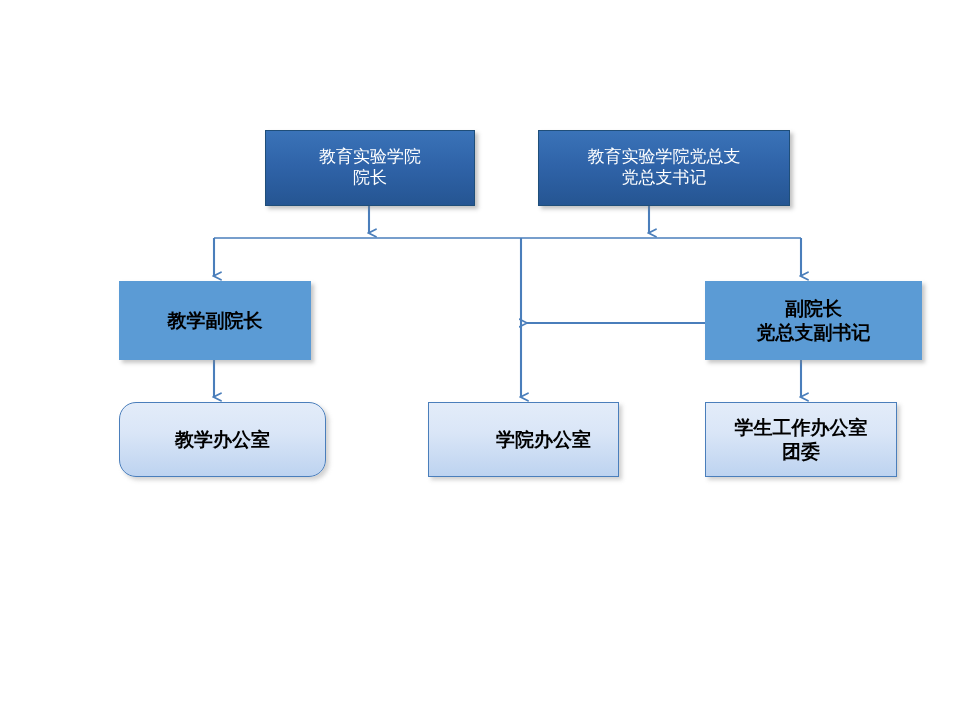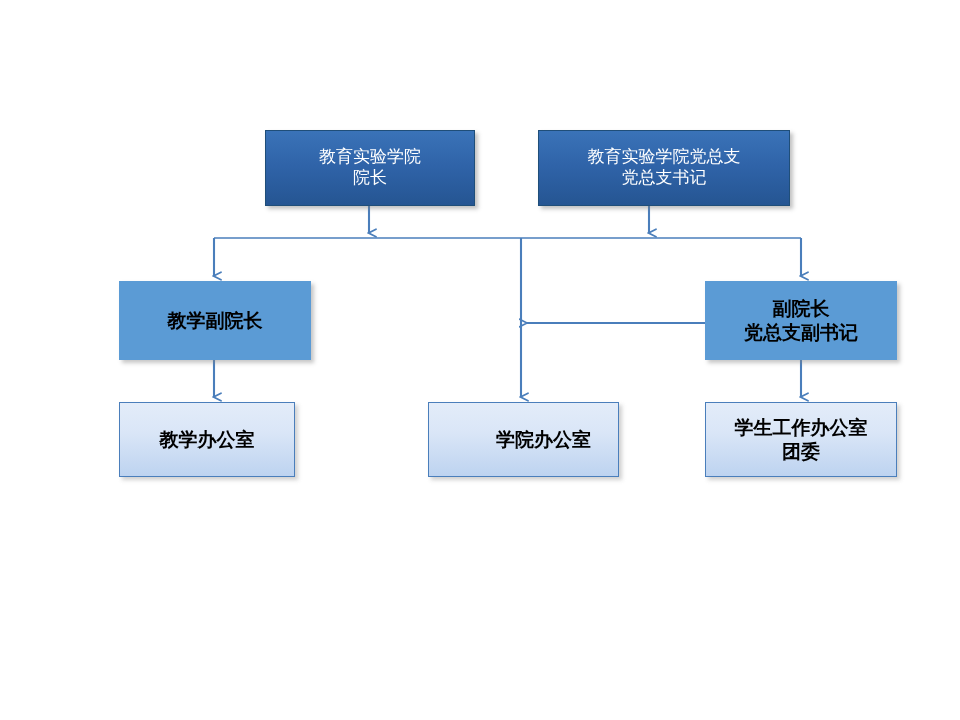--- a/index.html
+++ b/index.html
@@ -104,23 +104,23 @@
   </svg>
 
   <div class="node level-top" style="left:249px; top:130px; width:210px; height:76px;">教育实验学院
 院长</div>
 
   <div class="node level-top" style="left:522px; top:130px; width:252px; height:76px;">教育实验学院党总支
 党总支书记</div>
 
   <div class="node level-mid" style="left:103px; top:281px; width:192px; height:79px;">教学副院长</div>
 
-  <div class="node level-mid" style="left:689px; top:281px; width:192px; height:79px;">副院长
+  <div class="node level-mid" style="left:689px; top:281px; width:217px; height:79px;">副院长
 党总支副书记</div>
 
-  <div class="node level-leaf" style="left:103px; top:402px; width:176px; height:75px;">教学办公室</div>
+  <div class="node level-leaf" style="left:103px; top:402px; width:207px; height:75px;border-radius:17px;">教学办公室</div>
 
   <div class="node level-leaf" style="left:412px; top:402px; width:191px; height:75px;padding-left:40px;">学院办公室</div>
 
   <div class="node level-leaf" style="left:689px; top:402px; width:192px; height:75px;">学生工作办公室
 团委</div>
 
 </div>
 
 </body></html>

